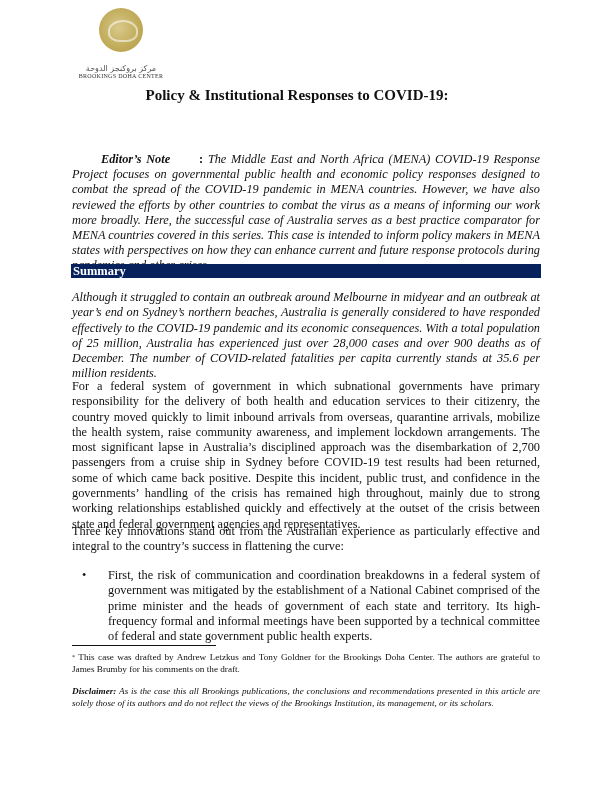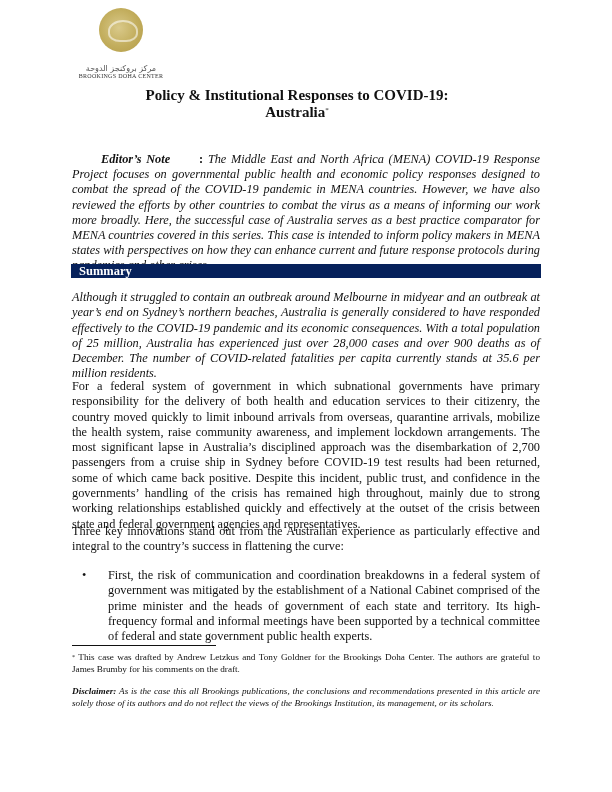--- a/index.html
+++ b/index.html
@@ -15,21 +15,21 @@
 
     .title { position: absolute; left: 0; width: 594px; top: 87px; text-align: center;
       font-weight: bold; font-size: 15px; line-height: 17px; }
     .title sup { font-size: 7px; font-weight: normal; vertical-align: top; position: relative; top: -2px; }
 
     .editor { position: absolute; left: 72px; width: 468px; top: 152px; font-size: 12.3px; line-height: 15.2px;
       font-style: italic; text-align: justify; }
     .editor b { font-style: italic; font-weight: bold; margin-left: 29px; }
 
     .section-bar { position: absolute; left: 71px; width: 470px; top: 264px; height: 14px; background: #06215b;
-      color: #fff; font-weight: bold; font-size: 12.5px; line-height: 14px; padding-left: 8px; box-sizing: border-box; }
+      color: #fff; font-weight: bold; font-size: 12.5px; line-height: 14px; padding-left: 2px; box-sizing: border-box; }
 
     .para { position: absolute; left: 72px; width: 468px; font-size: 12.3px; line-height: 15.3px; text-align: justify; }
     .p1 { top: 290px; font-style: italic; }
     .p2 { top: 379px; }
     .p3 { top: 524px; }
     .bullet-list { position: absolute; left: 72px; width: 468px; top: 568px; margin: 0; padding: 0; list-style: none; }
     .bullet-item { position: relative; padding-left: 36px; font-size: 12.3px; line-height: 15.3px; text-align: justify; }
     .bullet-dot { position: absolute; left: 10px; top: 0; }
 
     .fn-rule { position: absolute; left: 72px; top: 645px; width: 144px; height: 1px; background: #111; }
@@ -43,21 +43,20 @@
 <body>
 
 <div class="logo">
   <div class="logo-mark"></div>
   <div class="logo-arabic">مركز بروكنجز الدوحة</div>
   <div class="logo-text">BROOKINGS DOHA CENTER</div>
 </div>
 
 <div class="title">
   <div>Policy &amp; Institutional Responses to COVID-19:</div>
-  <div><span>Australia</span><sup>*</sup></div>
 </div>
 
 <div class="editor"><b>Editor’s Note</b><b style="font-style:normal">:</b><span> The Middle East and North Africa (MENA) COVID-19 Response Project focuses on governmental public health and economic policy responses designed to combat the spread of the COVID-19 pandemic in MENA countries. However, we have also reviewed the efforts by other countries to combat the virus as a means of informing our work more broadly. Here, the successful case of Australia serves as a best practice comparator for MENA countries covered in this series. This case is intended to inform policy makers in MENA states with perspectives on how they can enhance current and future response protocols during pandemics and other crises.</span></div>
 
 <div class="section-bar">Summary</div>
 
 <div class="para p1">Although it struggled to contain an outbreak around Melbourne in midyear and an outbreak at year’s end on Sydney’s northern beaches, Australia is generally considered to have responded effectively to the COVID-19 pandemic and its economic consequences. With a total population of 25 million, Australia has experienced just over 28,000 cases and over 900 deaths as of December. The number of COVID-related fatalities per capita currently stands at 35.6 per million residents.</div>
 <div class="para p2">For a federal system of government in which subnational governments have primary responsibility for the delivery of both health and education services to their citizenry, the country moved quickly to limit inbound arrivals from overseas, quarantine arrivals, mobilize the health system, raise community awareness, and implement lockdown arrangements. The most significant lapse in Australia’s disciplined approach was the disembarkation of 2,700 passengers from a cruise ship in Sydney before COVID-19 test results had been returned, some of which came back positive. Despite this incident, public trust, and confidence in the governments’ handling of the crisis has remained high throughout, mainly due to strong working relationships established quickly and effectively at the outset of the crisis between state and federal government agencies and representatives.</div>
 <div class="para p3">Three key innovations stand out from the Australian experience as particularly effective and integral to the country’s success in flattening the curve:</div>
 

